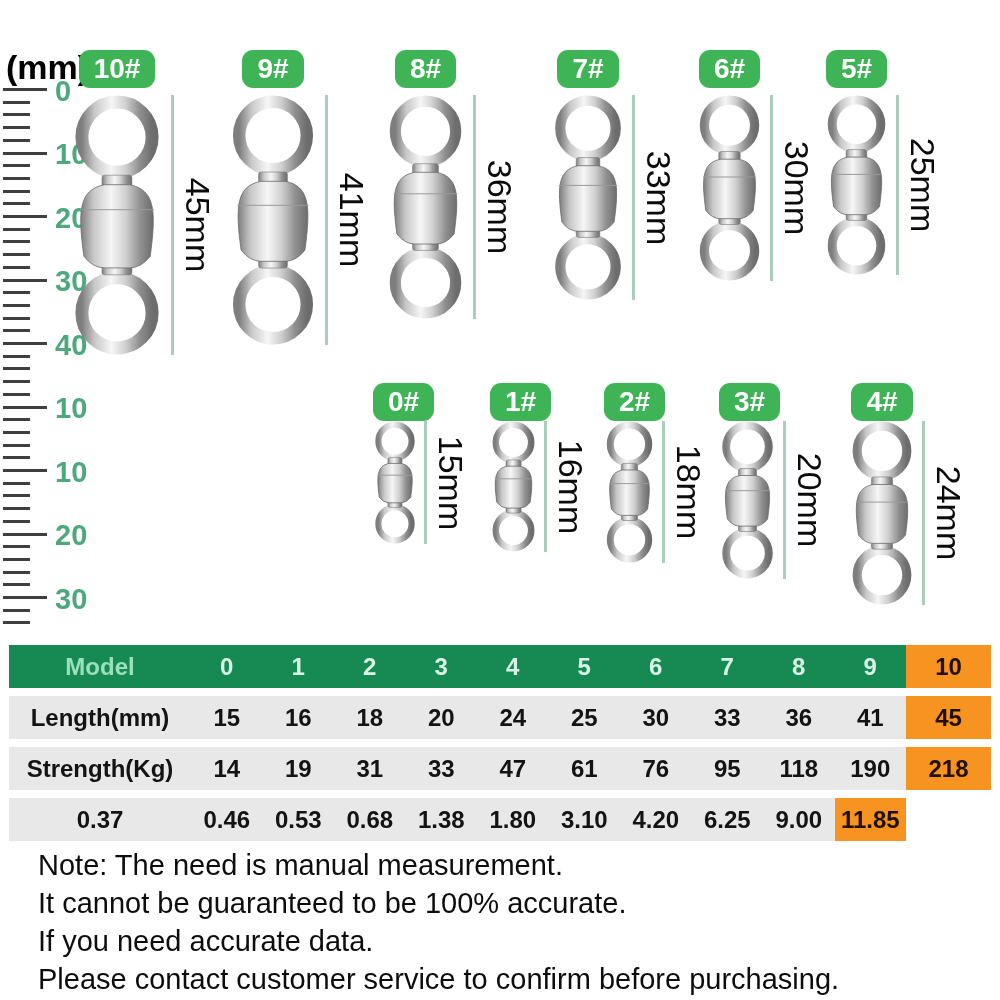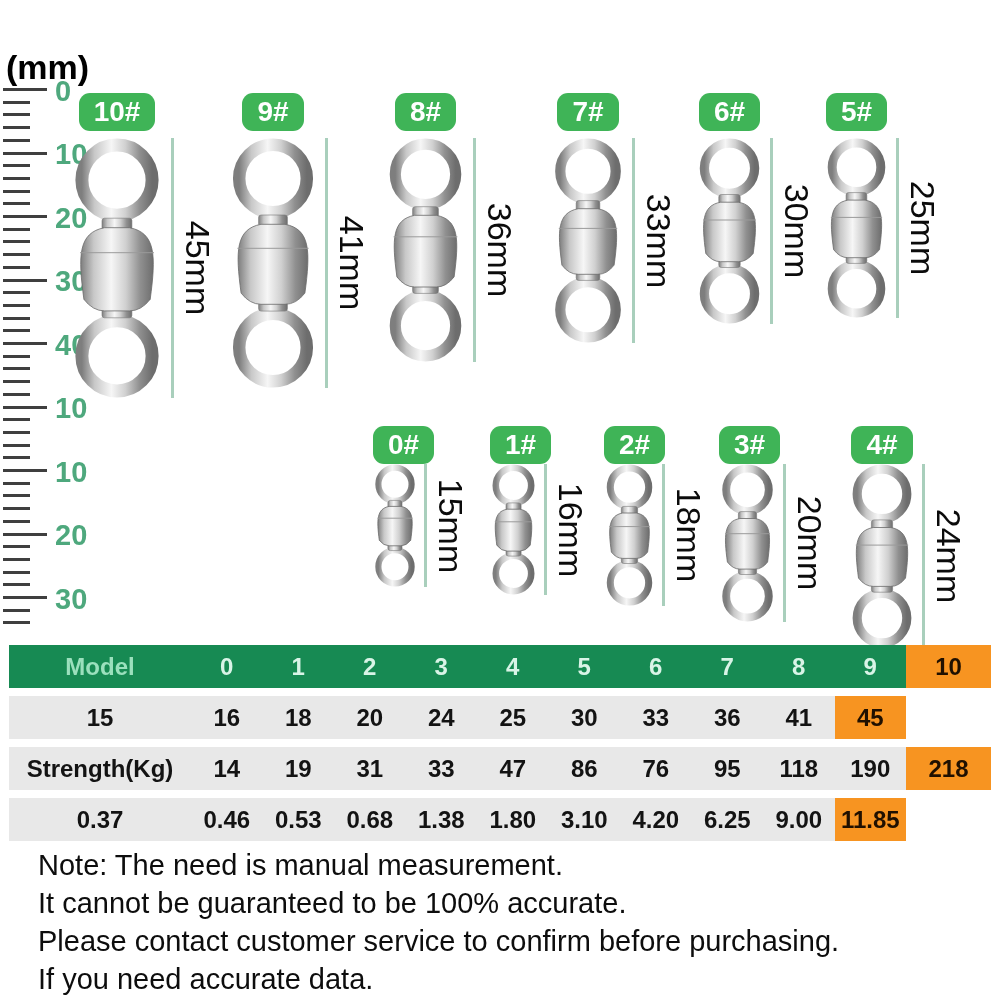--- a/index.html
+++ b/index.html
@@ -10,21 +10,21 @@
   .unit-label{position:absolute;left:6px;top:48px;font-size:34px;font-weight:600;color:#000;}
   #ruler{position:absolute;left:3px;top:88px;width:110px;height:556px;}
   .tick{position:absolute;left:0;height:3px;background:var(--tick,#3f3f3f);}
   .tick.minor{width:27px;}
   .tick.major{width:44px;}
   .ruler-num{position:absolute;left:52px;transform:translateY(-46%);font-size:29px;font-weight:600;
              color:var(--ruler-green,#4ea87d);}
 
   
   .swivel-item{position:absolute;}
-  .badge-row{text-align:center;white-space:nowrap;margin-top:43px;}
+  .badge-row{text-align:center;white-space:nowrap;}
   .badge{display:inline-block;background:var(--badge-green,#3fb457);color:#fff;font-size:28px;
          font-weight:700;padding:3px 15px;border-radius:11px;line-height:32px;}
   .swivel-body{display:flex;align-items:flex-start;}
   .mline{width:3px;background:var(--mline,#a9cfbc);margin-left:7px;flex:none;}
   .mm-label{position:relative;width:46px;flex:none;}
   .mm-label span{position:absolute;left:50%;top:50%;transform:translate(-50%,-50%) rotate(90deg);
                  white-space:nowrap;font-size:34px;font-weight:500;color:#0b0b0b;}
 
   
   #spec-table{position:absolute;left:9px;top:645px;width:981px;}
@@ -379,40 +379,41 @@
         <div class="cell">3</div>
         <div class="cell">4</div>
         <div class="cell">5</div>
         <div class="cell">6</div>
         <div class="cell">7</div>
         <div class="cell">8</div>
         <div class="cell">9</div>
         <div class="cell last">10</div>
       </div>
       <div class="trow tdata">
+      <div class="cell">Length(mm)</div>
         <div class="cell">15</div>
         <div class="cell">16</div>
         <div class="cell">18</div>
         <div class="cell">20</div>
         <div class="cell">24</div>
         <div class="cell">25</div>
         <div class="cell">30</div>
         <div class="cell">33</div>
         <div class="cell">36</div>
         <div class="cell">41</div>
         <div class="cell last">45</div>
       </div>
       <div class="trow tdata">
       <div class="cell">Strength(Kg)</div>
         <div class="cell">14</div>
         <div class="cell">19</div>
         <div class="cell">31</div>
         <div class="cell">33</div>
         <div class="cell">47</div>
-        <div class="cell">86</div>
+        <div class="cell">61</div>
         <div class="cell">76</div>
         <div class="cell">95</div>
         <div class="cell">118</div>
         <div class="cell">190</div>
         <div class="cell last">218</div>
       </div>
       <div class="trow tdata">
         <div class="cell">0.37</div>
         <div class="cell">0.46</div>
         <div class="cell">0.53</div>
@@ -423,16 +424,16 @@
         <div class="cell">4.20</div>
         <div class="cell">6.25</div>
         <div class="cell">9.00</div>
         <div class="cell last">11.85</div>
       </div>
     </div>
 
   <div class="note">
     <div>Note: The need is manual measurement.</div>
     <div>It cannot be guaranteed to be 100% accurate.</div>
+    <div>If you need accurate data.</div>
     <div>Please contact customer service to confirm before purchasing.</div>
-    <div>If you need accurate data.</div>
   </div>
 </div>
 
 </body></html>

